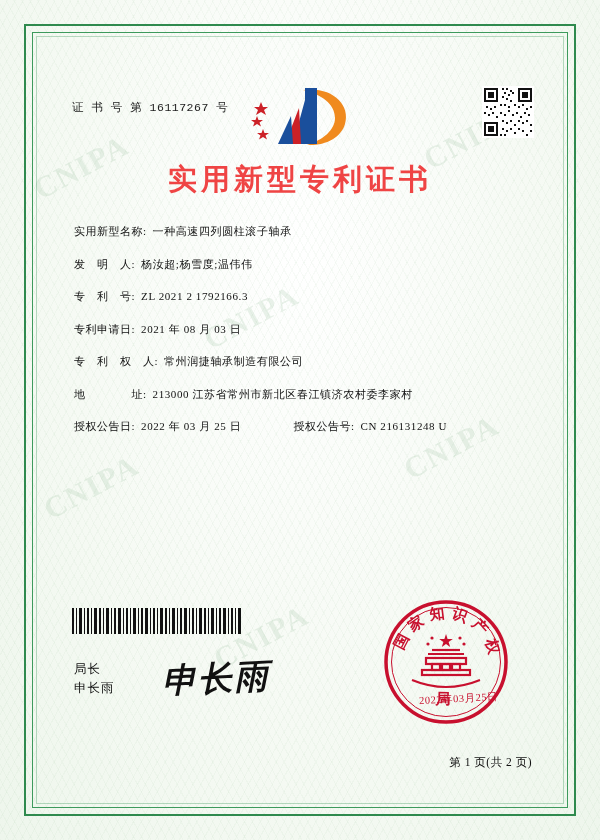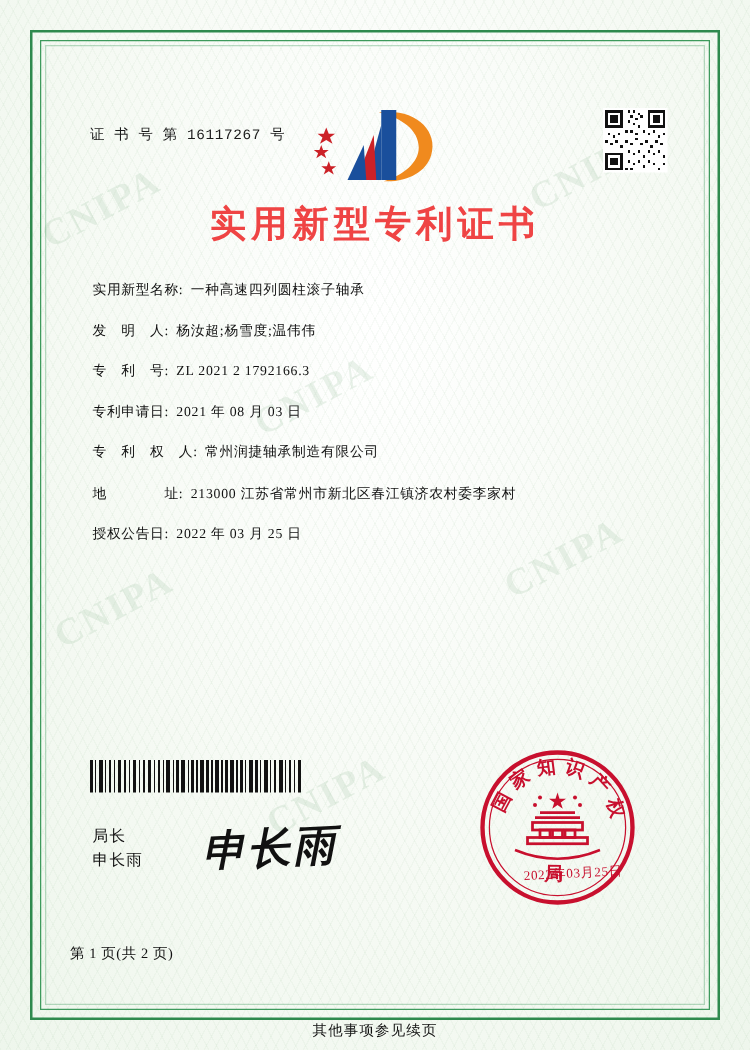--- a/index.html
+++ b/index.html
@@ -214,22 +214,22 @@
     font-family: "Liberation Serif", serif;
     font-size: 10.5px;
     letter-spacing: 0.5px;
     transform: rotate(-3deg);
   }
 
   .page-num {
     position: absolute;
     bottom: 14px;
     left: 0;
-    right: 0;
-    text-align: left;
+    right: 12px;
+    text-align: right;
     font-family: "Liberation Serif", serif;
     font-size: 11.5px;
     color: #111;
     letter-spacing: 0.5px;
   }
 
   .footnote {
     position: absolute;
     bottom: 8px;
     left: 0;
@@ -384,20 +384,24 @@
       </div>
 
       <div class="field-row">
         <span class="field-label">地　　　　址:</span>
         <span class="field-value">213000 江苏省常州市新北区春江镇济农村委李家村</span>
       </div>
 
       <div class="field-row two-col">
         <span class="field-label">授权公告日:</span>
         <span class="field-value">2022 年 03 月 25 日</span>
+        <span class="col2">
+          <span class="field-label">授权公告号:</span>
+          <span class="field-value">CN 216131248 U</span>
+        </span>
       </div>
 
     </div>
 
 
     <div class="barcode">
       <svg viewBox="0 0 170 26" width="170" height="26" shape-rendering="crispEdges">
         <rect width="170" height="26" fill="none"></rect>
         <g fill="#111111">
           <rect x="0" y="0" width="2" height="26"></rect>
@@ -488,14 +492,13 @@
           <circle cx="82" cy="46" r="1.6"></circle>
         </g>
         <path d="M30 82 Q64 96 98 82" stroke="#c8102e" stroke-width="2" fill="none"></path>
       </svg>
     </div>
     <div class="seal-date">2022年03月25日</div>
 
     <div class="page-num">第 1 页(共 2 页)</div>
   </div>
 
-  <div class="footnote">其他事项参见续页</div>
 </div>
 
 </body></html>

